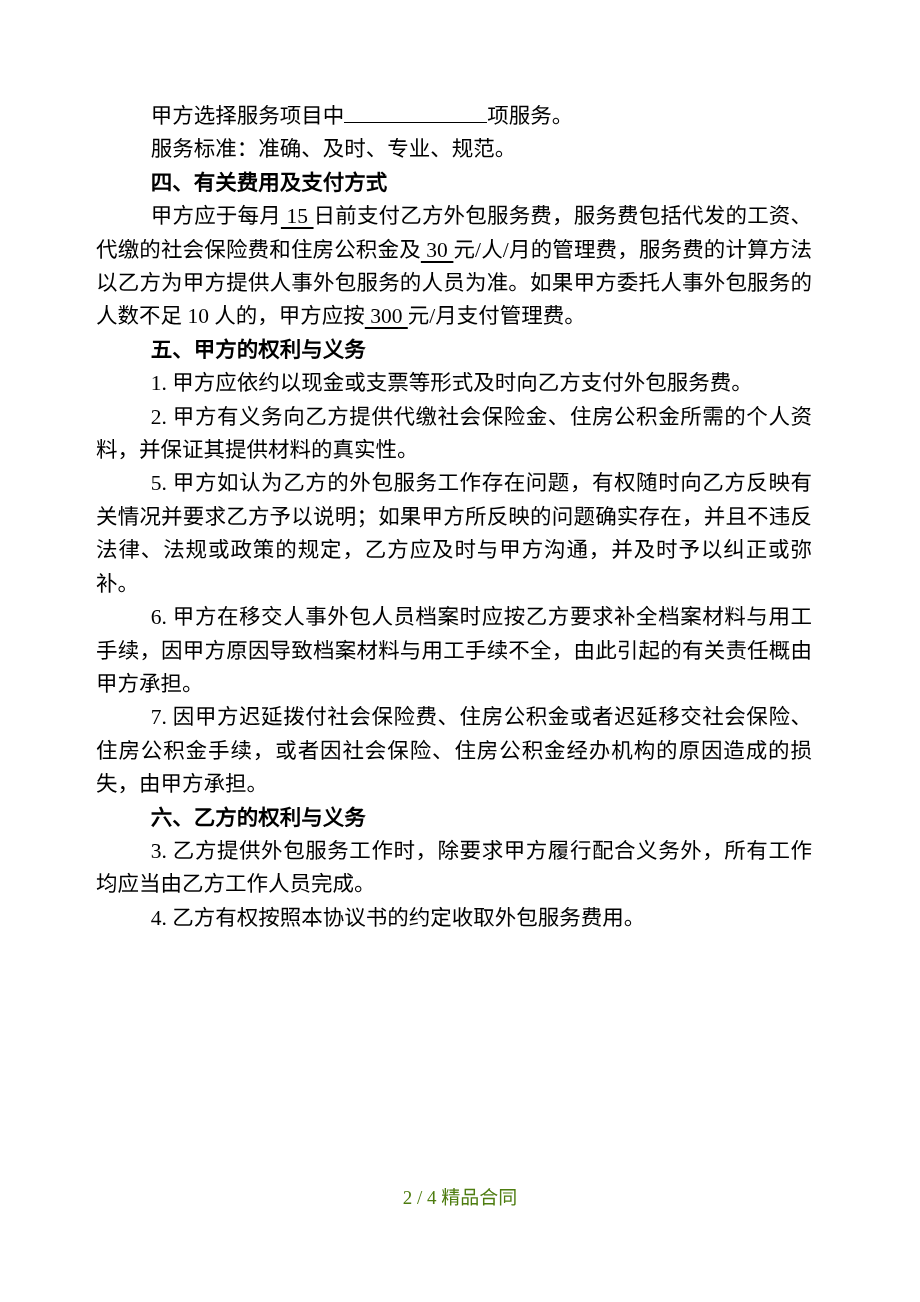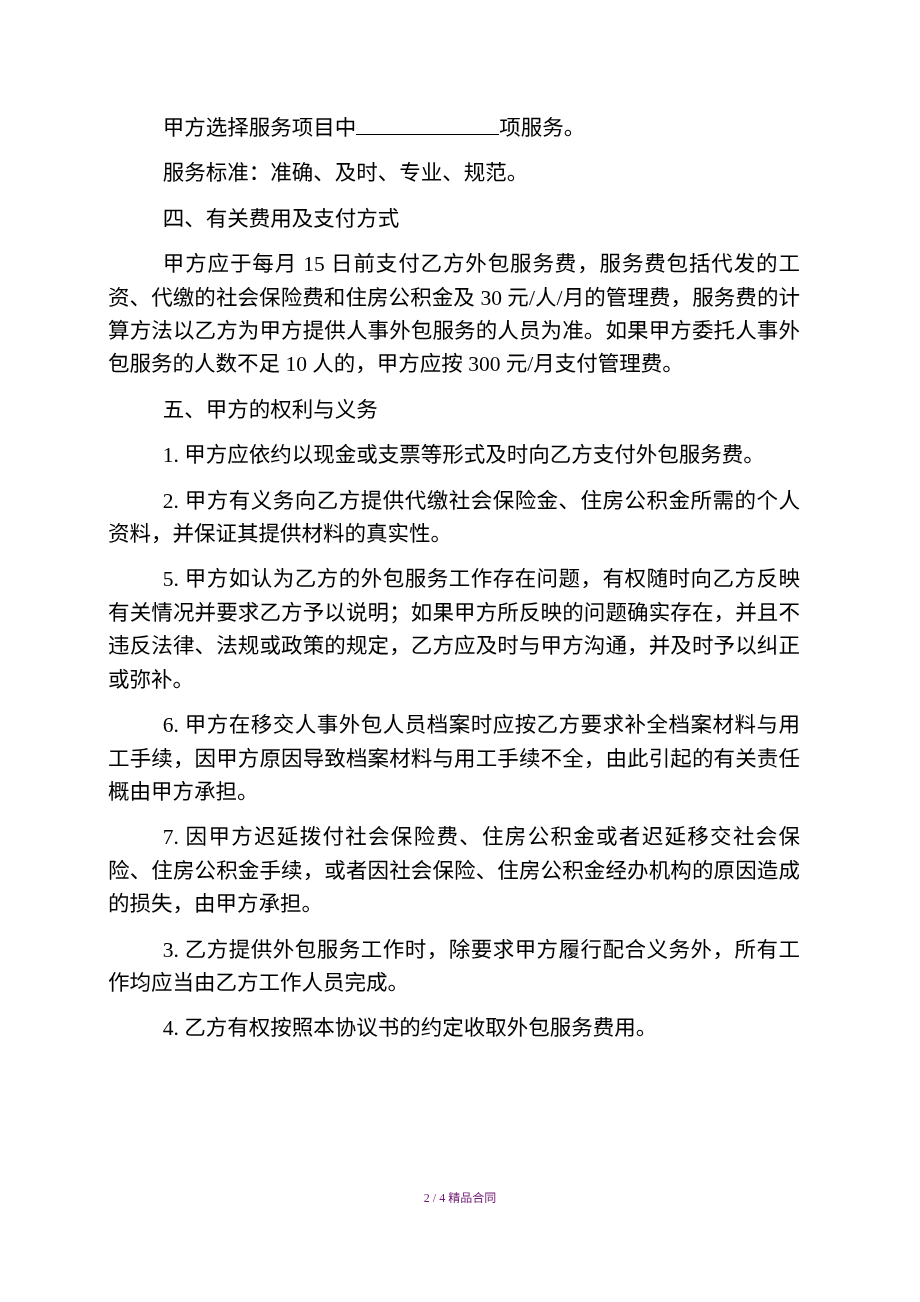--- a/index.html
+++ b/index.html
@@ -16,61 +16,63 @@
     position: absolute;
     left: 96px;
     top: 100px;
     width: 716px;
     font-size: 21.5px;
     line-height: 33.4px;
     text-align: justify;
     text-justify: inter-character;
   }
   .para {
-    margin: 12px;
+    margin: 0;
     text-indent: 2.55em;
   }
   .para.heading {
-    font-weight: normal;
+    font-weight: bold;
     font-family: "Liberation Sans", "DejaVu Sans", sans-serif;
   }
   .underlined {
+    text-decoration: underline;
     text-underline-offset: 4px;
   }
   .blank {
     display: inline-block;
     border-bottom: 1px solid #000000;
     height: 0.95em;
     vertical-align: baseline;
   }
   .footer {
     position: absolute;
     top: 1188px;
     left: 0;
     width: 100%;
     text-align: center;
-    font-size: 12px;
+    font-size: 19px;
     line-height: 20px;
-    color: #701a75;
+    color: #4d7c0f;
   }
 </style>
 </head>
 <body>
 
 <div class="page">
   <div class="content">
       <p class="para"><span>甲方选择服务项目中</span><span class="blank" style="width: 143px;"></span><span>项服务。</span></p>
       <p class="para"><span>服务标准：准确、及时、专业、规范。</span></p>
       <p class="para heading"><span>四、有关费用及支付方式</span></p>
       <p class="para"><span>甲方应于每月</span><span class="underlined"> 15 </span><span>日前支付乙方外包服务费，服务费包括代发的工资、代缴的社会保险费和住房公积金及</span><span class="underlined"> 30 </span><span>元/人/月的管理费，服务费的计算方法以乙方为甲方提供人事外包服务的人员为准。如果甲方委托人事外包服务的人数不足 10 人的，甲方应按</span><span class="underlined"> 300 </span><span>元/月支付管理费。</span></p>
       <p class="para heading"><span>五、甲方的权利与义务</span></p>
       <p class="para"><span>1. 甲方应依约以现金或支票等形式及时向乙方支付外包服务费。</span></p>
       <p class="para"><span>2. 甲方有义务向乙方提供代缴社会保险金、住房公积金所需的个人资料，并保证其提供材料的真实性。</span></p>
       <p class="para"><span>5. 甲方如认为乙方的外包服务工作存在问题，有权随时向乙方反映有关情况并要求乙方予以说明；如果甲方所反映的问题确实存在，并且不违反法律、法规或政策的规定，乙方应及时与甲方沟通，并及时予以纠正或弥补。</span></p>
       <p class="para"><span>6. 甲方在移交人事外包人员档案时应按乙方要求补全档案材料与用工手续，因甲方原因导致档案材料与用工手续不全，由此引起的有关责任概由甲方承担。</span></p>
       <p class="para"><span>7. 因甲方迟延拨付社会保险费、住房公积金或者迟延移交社会保险、住房公积金手续，或者因社会保险、住房公积金经办机构的原因造成的损失，由甲方承担。</span></p>
+      <p class="para heading"><span>六、乙方的权利与义务</span></p>
       <p class="para"><span>3. 乙方提供外包服务工作时，除要求甲方履行配合义务外，所有工作均应当由乙方工作人员完成。</span></p>
       <p class="para"><span>4. 乙方有权按照本协议书的约定收取外包服务费用。</span></p>
     </div>
   <div class="footer">
     <span>2 / 4 精品合同</span>
   </div>
 </div>
 
 </body></html>

